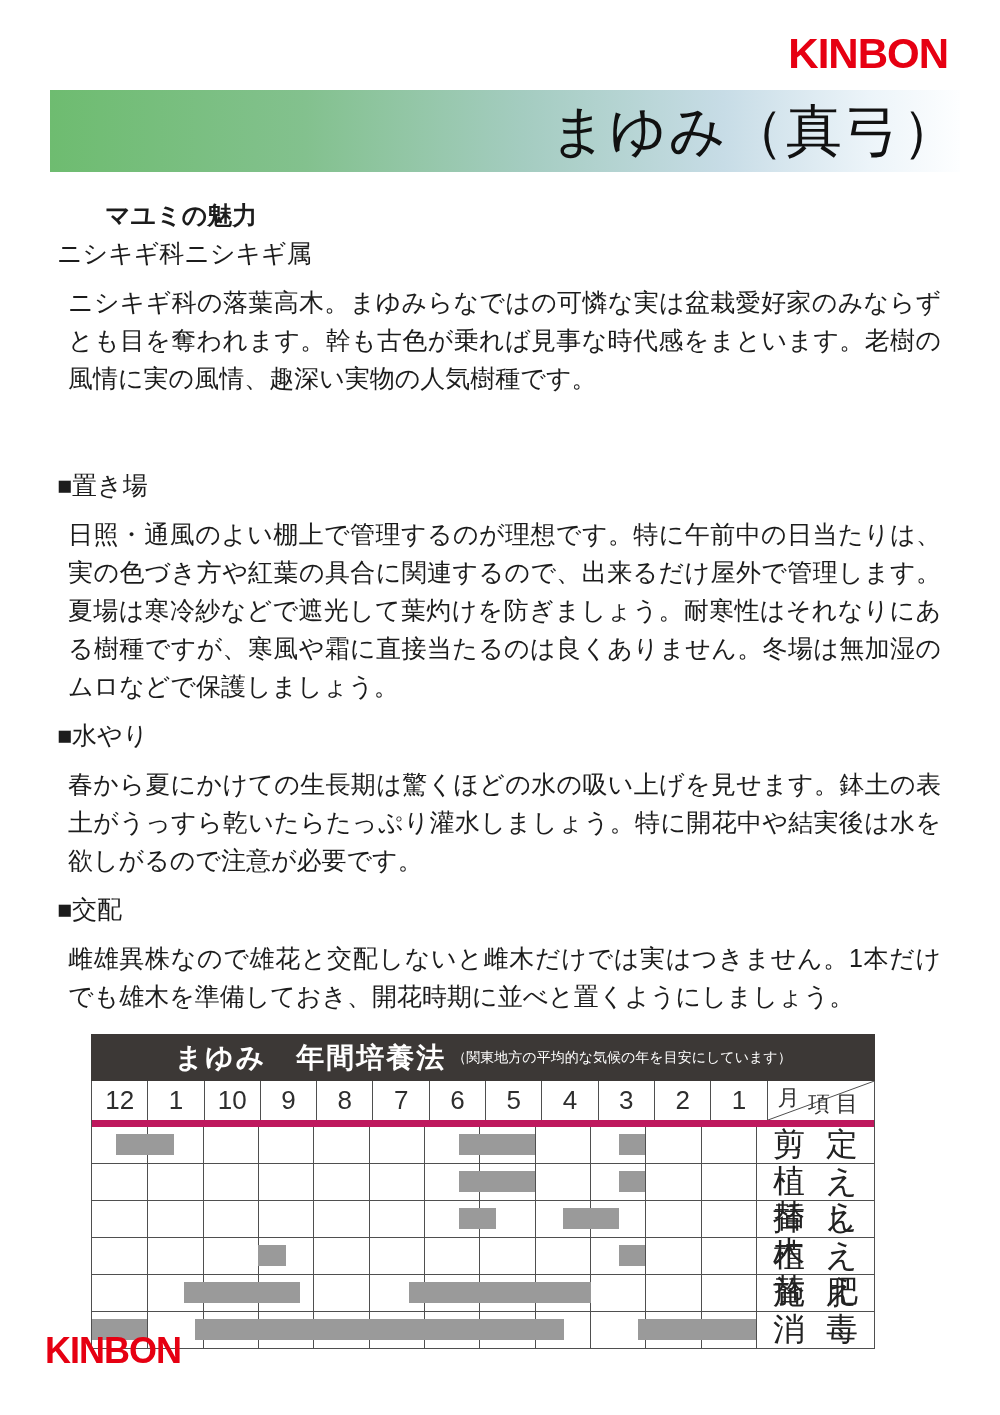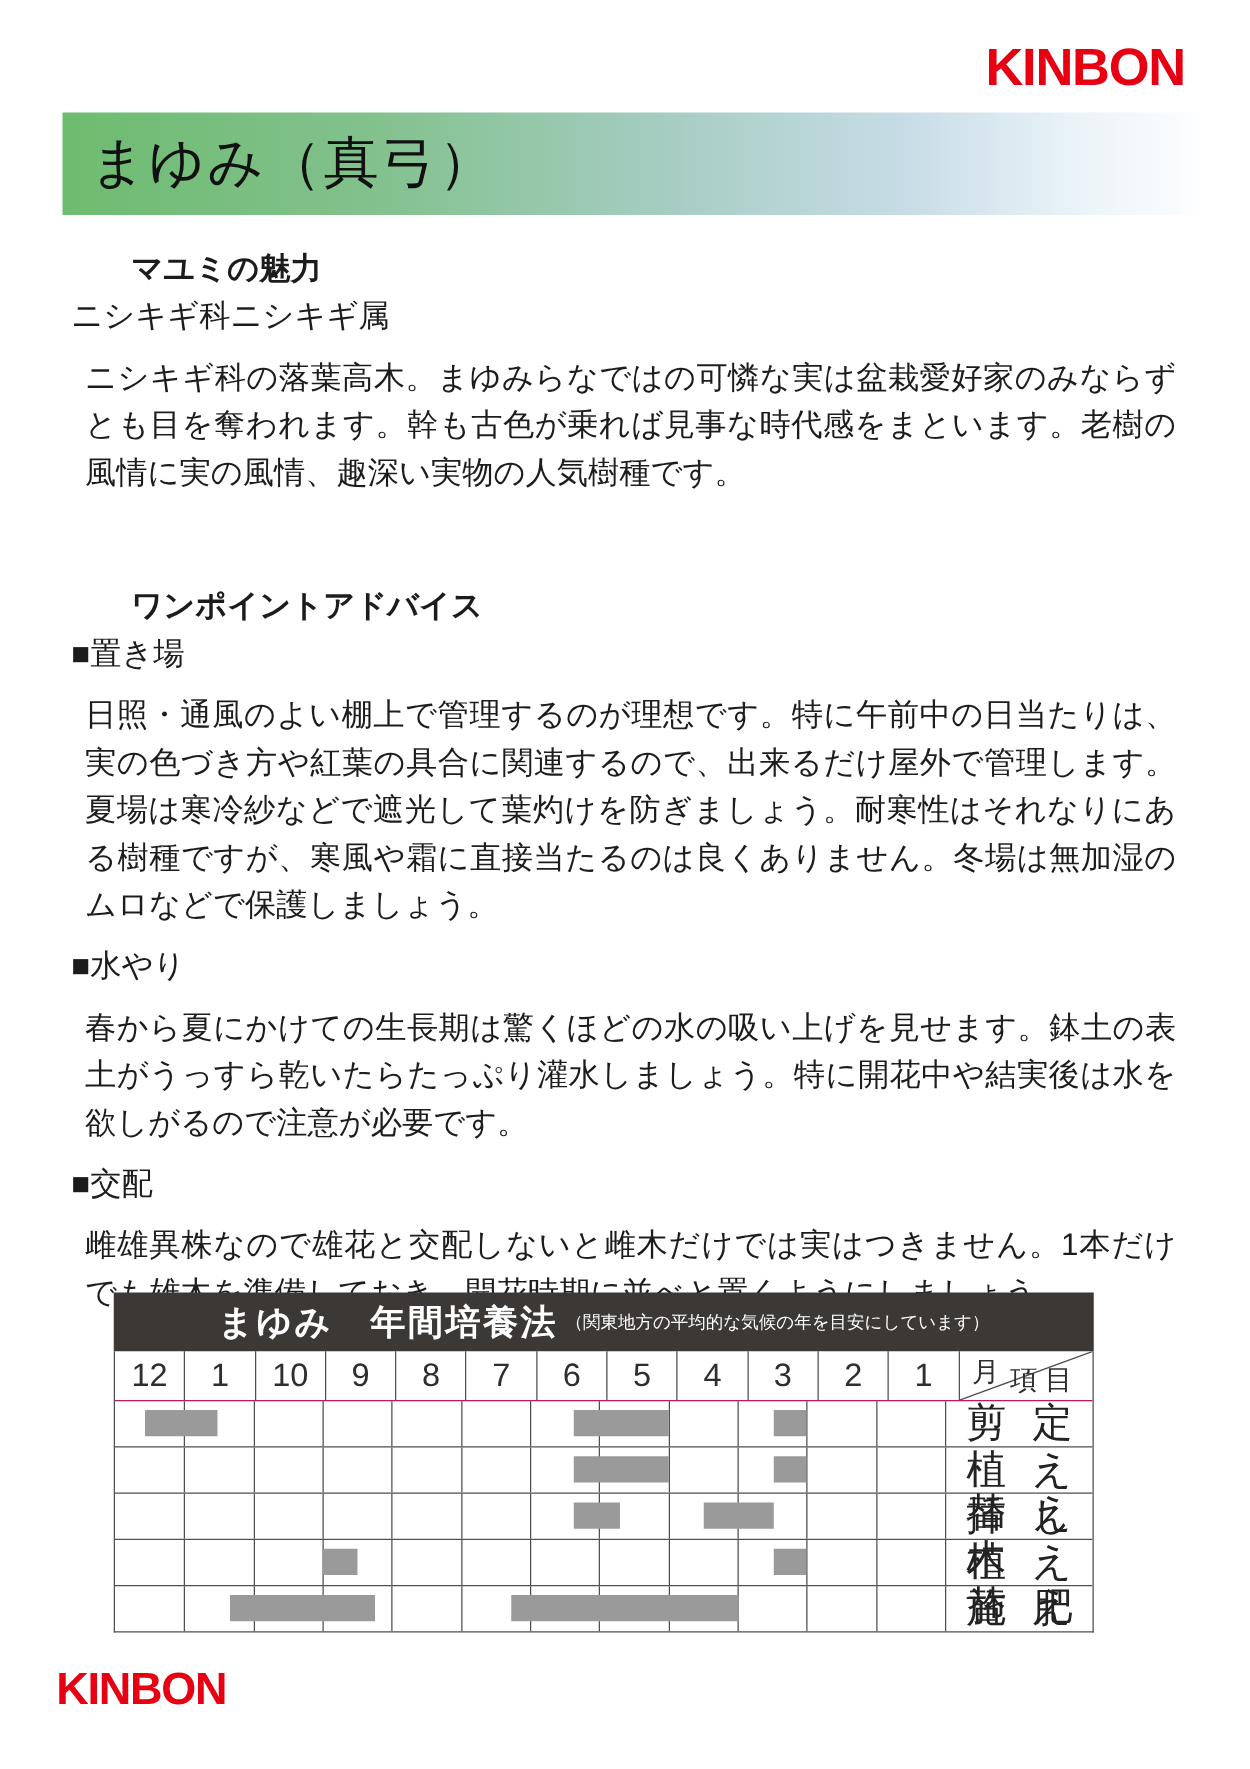--- a/index.html
+++ b/index.html
@@ -13,43 +13,43 @@
     font-family:"Liberation Sans",sans-serif;
   }
   .brand-top{position:absolute;top:30px;right:52px;font-size:42px;}
   .brand-bottom{position:absolute;top:1330px;left:45px;font-size:36px;}
   .title-bar{
     position:absolute;top:90px;left:50px;width:910px;height:82px;
     background:linear-gradient(to right,#6ebc70 0%,#83c18e 28%,#a4ccc0 52%,#c7dce6 74%,#ecf4f9 90%,#fdfeff 100%);
   }
   .title-text{
     font-family:"Liberation Serif","DejaVu Serif",serif;
-    font-size:44px;color:#111;line-height:82px;padding-left:22px;
-    letter-spacing:2px;white-space:nowrap;
+    font-size:56px;color:#111;line-height:82px;padding-left:22px;
+    letter-spacing:2px;white-space:nowrap;text-align:right;
   }
   .content{
     position:absolute;top:196px;left:57px;width:895px;
     font-size:25px;line-height:38px;text-align:justify;
   }
   .h-bold{font-weight:bold;margin-left:48px;}
   .para{margin:11px;}
   .gap-lg{height:58px;}
   
   .calendar{position:absolute;top:1034px;left:50px;width:784px;padding-left:41px;}
   .cal-title{
     background:#3c3836;color:#ffffff;height:47px;display:flex;
     align-items:center;justify-content:center;white-space:nowrap;
   }
   .cal-title-main{
     font-family:"Liberation Serif","DejaVu Serif",serif;
     font-weight:bold;font-size:28px;letter-spacing:2px;
   }
   .cal-title-note{font-size:14px;margin-left:6px;letter-spacing:0;}
   .cal-grid{border:1px solid #4f4f4f;border-top:none;}
-  .cal-month-row{display:flex;height:39px;border-bottom:1px solid #be185d;}
+  .cal-month-row{display:flex;height:39px;border-bottom:7px solid #be185d;}
   .month-cell{
     width:55.3px;flex:0 0 auto;border-right:1px solid #4f4f4f;
     display:flex;align-items:center;justify-content:center;
     font-size:26px;color:#2e2e2e;
   }
   .corner-cell{flex:1 1 auto;position:relative;}
   .corner-cell svg{position:absolute;inset:0;width:100%;height:100%;}
   .corner-month{position:absolute;left:10px;top:2px;font-size:22px;color:#2e2e2e;}
   .corner-item{position:absolute;right:10px;bottom:1px;font-size:22px;color:#2e2e2e;letter-spacing:6px;}
   .cal-row{display:flex;height:36px;border-bottom:1px solid #4f4f4f;}
@@ -77,21 +77,20 @@
   <div class="title-text">まゆみ（真弓）</div>
 </div>
 
 <div class="content">
   <div class="h-bold">マユミの魅力</div>
   <div>ニシキギ科ニシキギ属</div>
   <p class="para">ニシキギ科の落葉高木。まゆみらなではの可憐な実は盆栽愛好家のみならずとも目を奪われます。幹も古色が乗れば見事な時代感をまといます。老樹の風情に実の風情、趣深い実物の人気樹種です。</p>
 
   <div class="gap-lg"></div>
 
-  <div class="h-bold">ワンポイントアドバイス</div>
 
   <div>■置き場</div>
   <p class="para">日照・通風のよい棚上で管理するのが理想です。特に午前中の日当たりは、実の色づき方や紅葉の具合に関連するので、出来るだけ屋外で管理します。夏場は寒冷紗などで遮光して葉灼けを防ぎましょう。耐寒性はそれなりにある樹種ですが、寒風や霜に直接当たるのは良くありません。冬場は無加湿のムロなどで保護しましょう。</p>
 
   <div>■水やり</div>
   <p class="para">春から夏にかけての生長期は驚くほどの水の吸い上げを見せます。鉢土の表土がうっすら乾いたらたっぷり灌水しましょう。特に開花中や結実後は水を欲しがるので注意が必要です。</p>
 
   <div>■交配</div>
   <p class="para">雌雄異株なので雄花と交配しないと雌木だけでは実はつきません。1本だけでも雄木を準備しておき、開花時期に並べと置くようにしましょう。</p>
 </div>
@@ -208,17 +207,36 @@
             <div class="grid-cell" style="left: 58.3333%;"></div>
             <div class="grid-cell" style="left: 66.6667%;"></div>
             <div class="grid-cell" style="left: 75%;"></div>
             <div class="grid-cell" style="left: 83.3333%;"></div>
             <div class="grid-cell" style="left: 91.6667%;"></div>
             <div class="cal-bar" style="left: 13.8%; width: 17.6%; background: rgb(154, 154, 154);"></div>
             <div class="cal-bar" style="left: 47.8%; width: 27.3%; background: rgb(154, 154, 154);"></div>
           </div>
           <div class="cal-label">施肥</div>
         </div>
+        <div class="cal-row">
+          <div class="cal-timeline">
+            <div class="grid-cell" style="left: 8.33333%;"></div>
+            <div class="grid-cell" style="left: 16.6667%;"></div>
+            <div class="grid-cell" style="left: 25%;"></div>
+            <div class="grid-cell" style="left: 33.3333%;"></div>
+            <div class="grid-cell" style="left: 41.6667%;"></div>
+            <div class="grid-cell" style="left: 50%;"></div>
+            <div class="grid-cell" style="left: 58.3333%;"></div>
+            <div class="grid-cell" style="left: 66.6667%;"></div>
+            <div class="grid-cell" style="left: 75%;"></div>
+            <div class="grid-cell" style="left: 83.3333%;"></div>
+            <div class="grid-cell" style="left: 91.6667%;"></div>
+            <div class="cal-bar" style="left: 0%; width: 8.3%; background: rgb(154, 154, 154);"></div>
+            <div class="cal-bar" style="left: 15.5%; width: 55.6%; background: rgb(154, 154, 154);"></div>
+            <div class="cal-bar" style="left: 82.3%; width: 17.7%; background: rgb(154, 154, 154);"></div>
+          </div>
+          <div class="cal-label">消毒</div>
+        </div>
       </div>
   </div>
 </div>
 
 <div class="brand brand-bottom">KINBON</div>
 
 </body></html>

